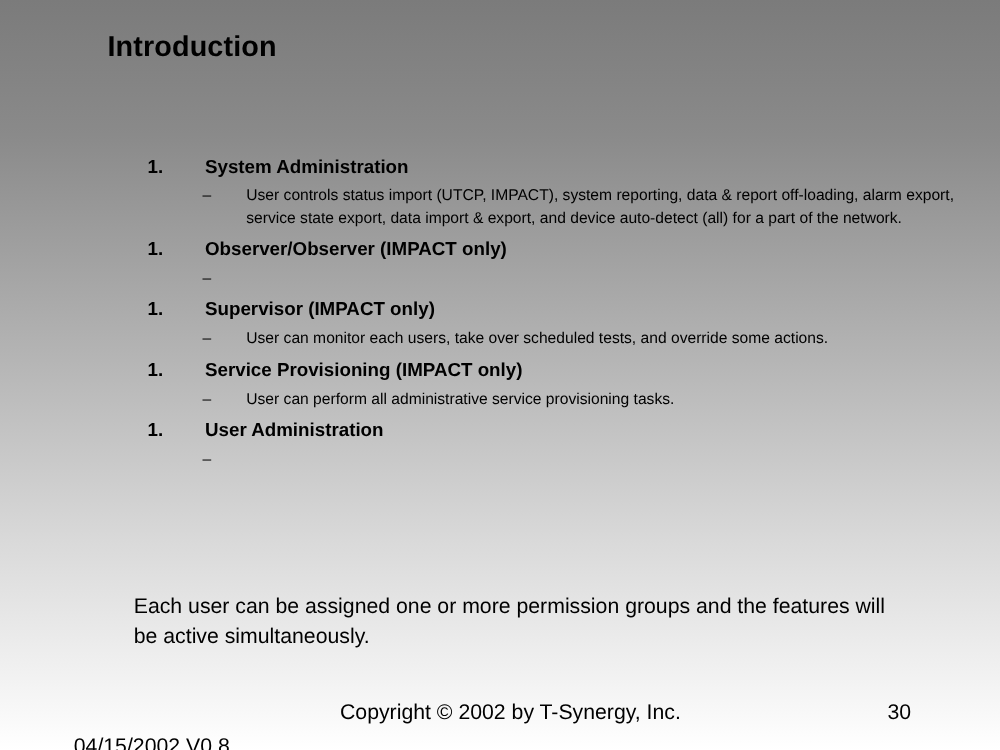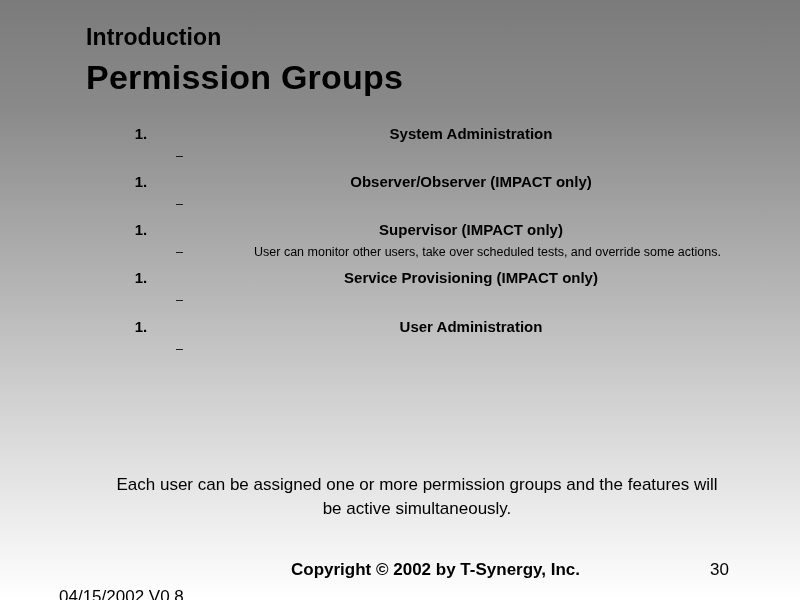--- a/index.html
+++ b/index.html
@@ -12,21 +12,20 @@
     font-family: "Liberation Sans", sans-serif;
     background: linear-gradient(180deg, #7b7b7b 0%, #8a8a8a 18%, #b5b5b5 48%, #d9d9d9 72%, #ffffff 100%);
     color: #000;
     overflow: hidden;
   }
   .slide {
     position: relative;
     width: 800px;
     height: 600px;
     box-sizing: border-box;
-    text-align: center;
   }
   .kicker {
     position: absolute;
     left: 86px;
     top: 24px;
     font-size: 23px;
     font-weight: bold;
     letter-spacing: 0.1px;
   }
   .title {
@@ -91,71 +90,72 @@
     font-size: 17px;
   }
   .footer .date {
     position: absolute;
     left: 59px;
     top: 0;
     margin-top: 27px;
   }
   .footer .copy {
     position: absolute;
-    left: 291px;
+    left: 272px;
     top: 0;
-    font-weight: bold;
+    font-weight: normal;
   }
   .footer .page {
     position: absolute;
     left: 710px;
     top: 0;
   }
 </style>
 </head>
 <body>
 
 <div class="slide">
 
   <div class="kicker">Introduction</div>
-  <div class="title">Permission Groups</div>
 
   <div class="body">
 
     <div class="lvl1">
       <span class="num">1.</span>
       <span class="txt">System Administration</span>
     </div>
     <div class="lvl2">
       <span class="dash">–</span>
+      <span class="txt">User controls status import (UTCP, IMPACT), system reporting, data &amp; report off-loading, alarm export, service state export, data import &amp; export, and device auto-detect (all) for a part of the network.</span>
     </div>
 
     <div class="lvl1">
       <span class="num">1.</span>
       <span class="txt">Observer/Observer (IMPACT only)</span>
     </div>
     <div class="lvl2">
       <span class="dash">–</span>
     </div>
 
     <div class="lvl1">
       <span class="num">1.</span>
       <span class="txt">Supervisor (IMPACT only)</span>
     </div>
     <div class="lvl2">
       <span class="dash">–</span>
-      <span class="txt">User can monitor other users, take over scheduled tests, and override some actions.</span>
+      <span class="txt">User can monitor each users, take over scheduled tests, and override some actions.</span>
     </div>
 
     <div class="lvl1">
       <span class="num">1.</span>
       <span class="txt">Service Provisioning (IMPACT only)</span>
     </div>
     <div class="lvl2">
       <span class="dash">–</span>
+      <span class="txt">User can perform all administrative service provisioning tasks.</span>
     </div>
 
     <div class="lvl1">
       <span class="num">1.</span>
       <span class="txt">User Administration</span>
     </div>
     <div class="lvl2">
       <span class="dash">–</span>
     </div>
 

